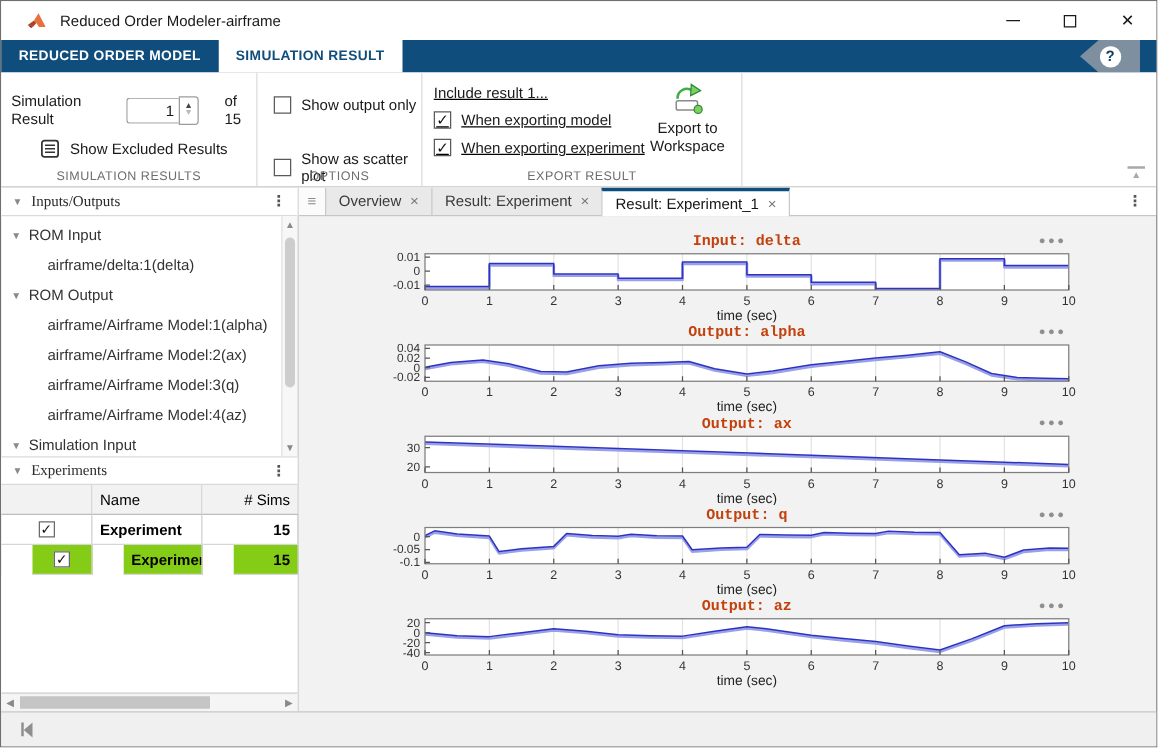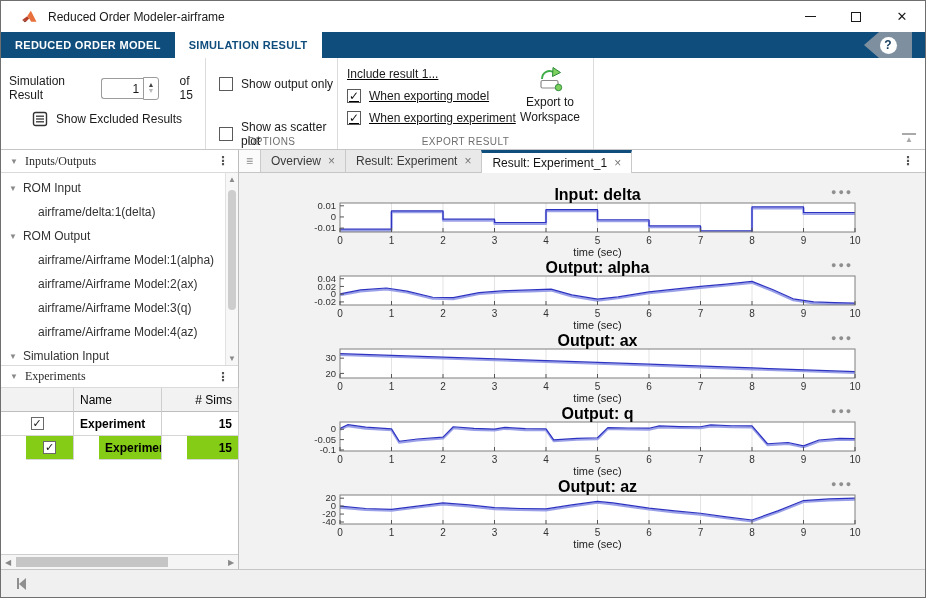--- a/index.html
+++ b/index.html
@@ -125,22 +125,22 @@
   .dtab .x { color:#777; font-size:12px; }
   .dtab.active { background:#fff; color:#141414; border-top:3px solid #0f4d7d;
     border-right:1px solid #c9c9c9; margin-bottom:-1px; }
   .dt-spacer { flex:1; background:#fff; }
   .doc-dots { width:34px; display:flex; align-items:center; justify-content:center;
     color:#555; font-weight:700; font-size:12px; background:#fff; cursor:pointer; }
 
   .canvas { flex:1; padding-top:13px; overflow:hidden; }
   .chart-block { position:relative; height:73px; margin-left:56px; width:625px; }
   .chart-titlebar { position:relative; height:16px; }
-  .chart-title { position:absolute; left:45px; width:515px; text-align:center; font-size:16px;
-    font-weight:700; color:#000000; }
+  .chart-title { position:absolute; left:45px; width:515px; text-align:center; font-size:12px;
+    font-weight:700; color:#c2410c;font-family:Liberation Mono, monospace; }
   .chart-menu { position:absolute; left:536px; top:1px; color:#8f8f8f; font-size:9px;
     letter-spacing:2px; cursor:pointer; }
   .chart-block svg text { font-family:"Liberation Sans","DejaVu Sans",sans-serif; }
 
   
   .statusbar { height:28px; flex:none; background:#f0f0f0; border-top:1px solid #c6c6c6;
     display:flex; align-items:center; }
   .restore-icon { margin-left:16px; display:flex; align-items:center; cursor:pointer; }
   .restore-icon .bar { width:2px; height:11px; background:#8f8f8f; }
   .restore-icon .triL { width:0; height:0; border:6px solid transparent;
@@ -195,20 +195,21 @@
         <span class="list-icon">
           <svg width="16" height="16" viewBox="0 0 16 16">
             <rect x="1.5" y="1.5" width="13" height="13" rx="2" fill="none" stroke="#333" stroke-width="1.4"></rect>
             <line x1="4" y1="5.2" x2="12" y2="5.2" stroke="#333" stroke-width="1.3"></line>
             <line x1="4" y1="8" x2="12" y2="8" stroke="#333" stroke-width="1.3"></line>
             <line x1="4" y1="10.8" x2="12" y2="10.8" stroke="#333" stroke-width="1.3"></line>
           </svg>
         </span>
         <span>Show Excluded Results</span>
       </div>
+      <div class="ts-label">SIMULATION RESULTS</div>
     </div>
 
     <div class="ts-section sec-options">
       <div class="opt-rows">
         <div class="cb-row">
           <span class="cb"></span>
           <span>Show output only</span>
         </div>
         <div class="cb-row">
           <span class="cb"></span>

